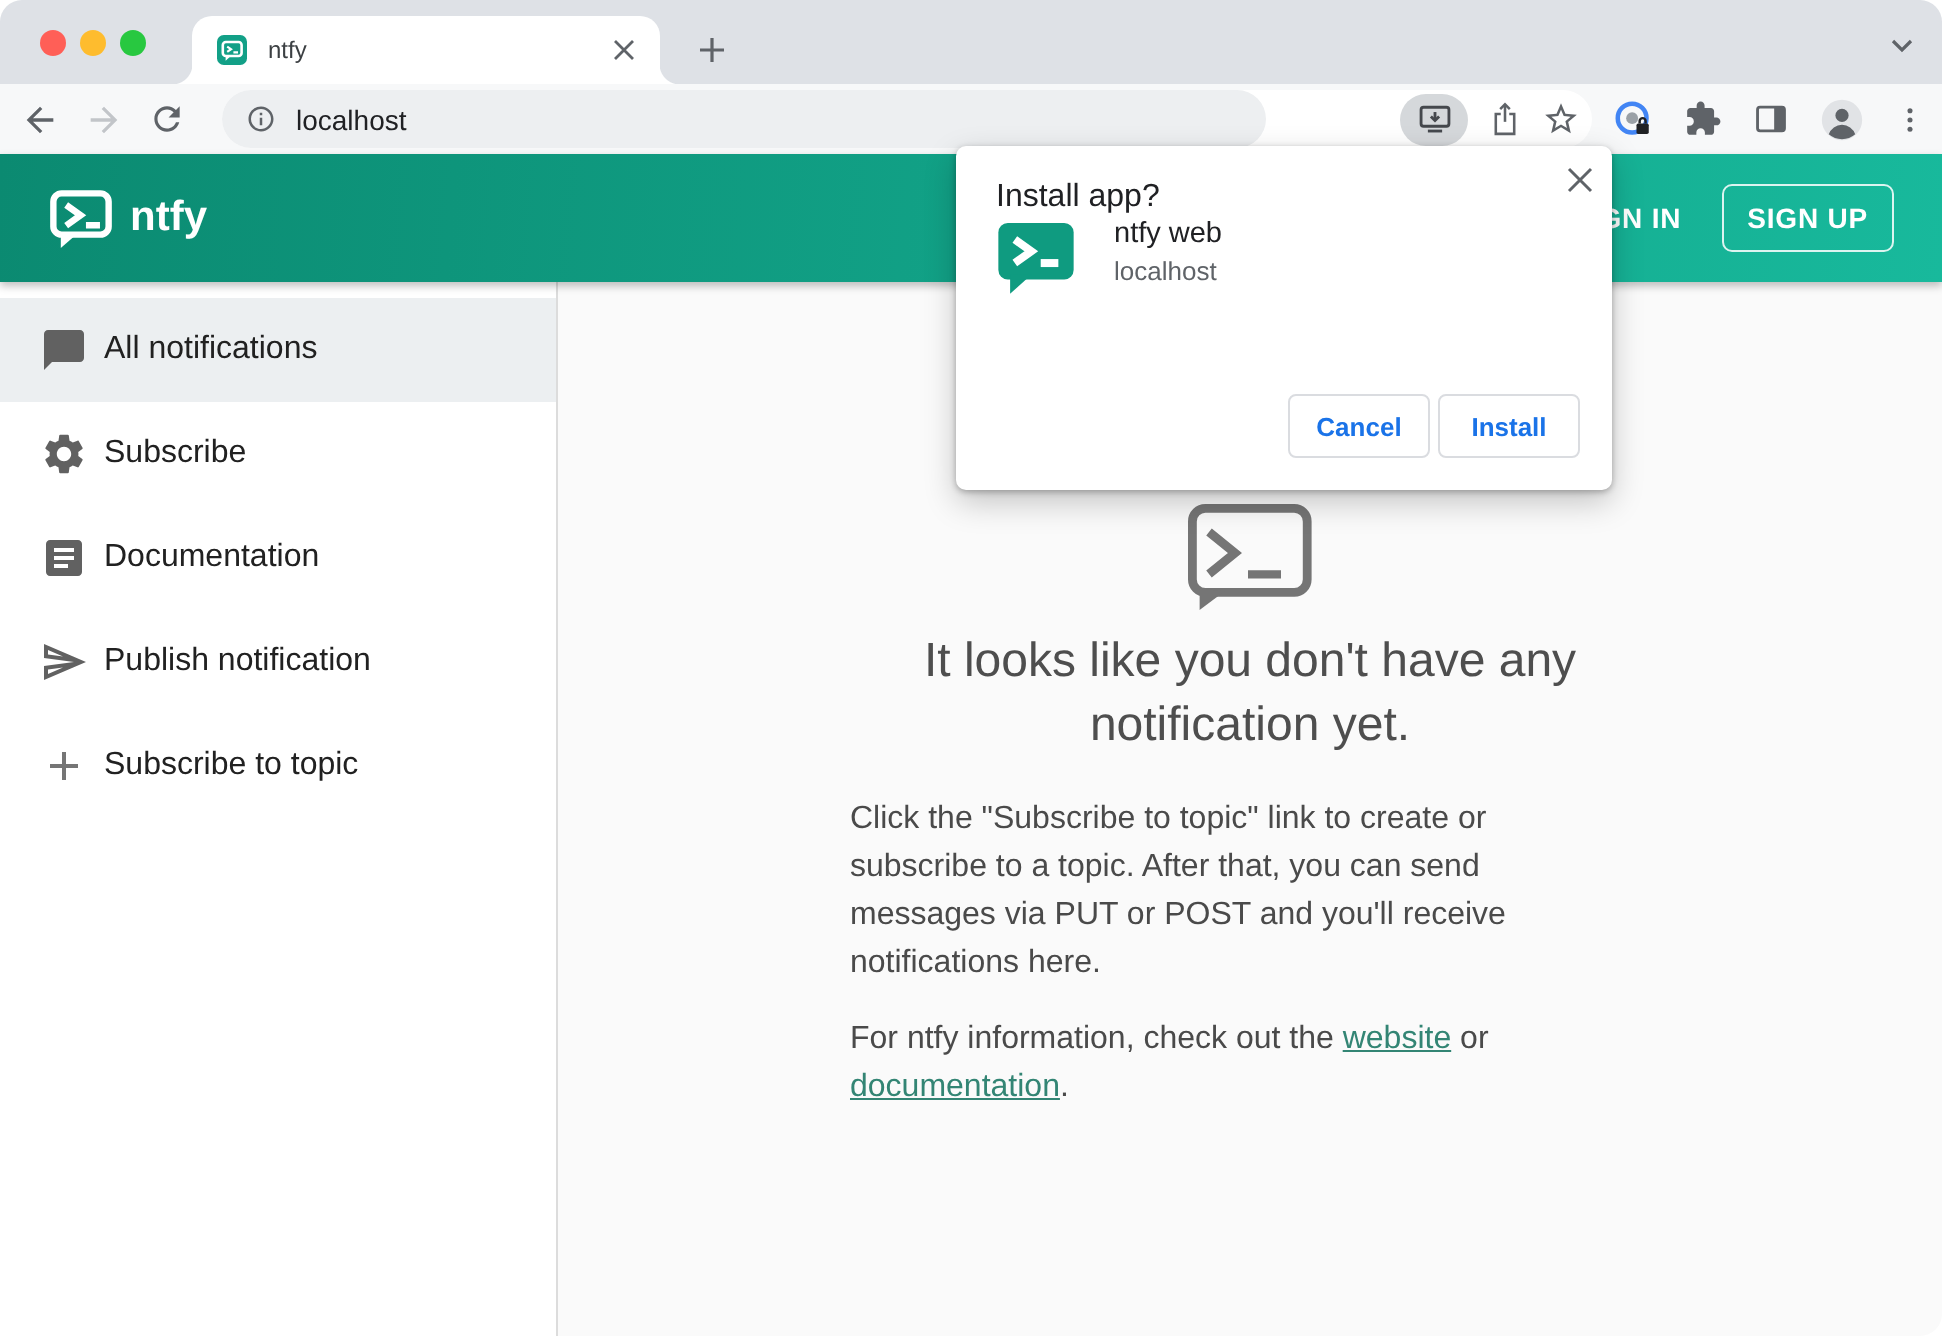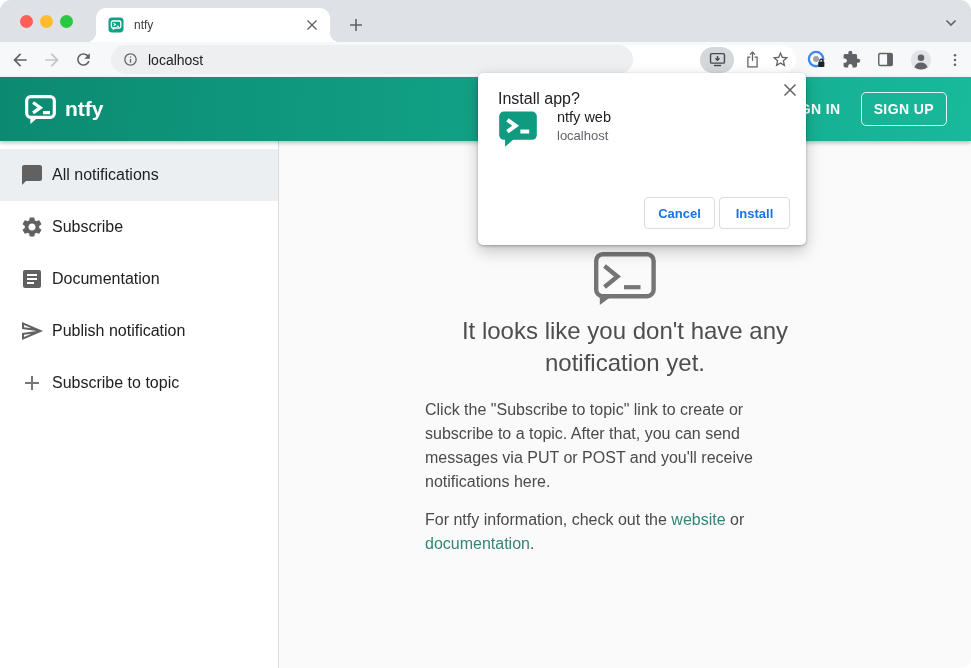--- a/index.html
+++ b/index.html
@@ -38,21 +38,21 @@
 .side-item{height:52px;display:flex;align-items:center;padding-left:20px}
 .side-item.selected{background:#eceff1}
 .side-item svg{margin-right:8px}
 .side-label{font-size:16px;color:#212121}
 .main{flex:1;background:#fafafa;display:flex;flex-direction:column;align-items:center}
 .empty-icon{margin-top:111px}
 .heading{margin-top:8px;text-align:center;font-size:24px;line-height:32px;color:#4e4e4e}
 .paras{width:400px;font-size:16px;line-height:24px;color:#4a4a4a}
 .p1{margin-top:19px;white-space:pre-line}
 .p2{margin-top:14px}
-.tlink{color:#338574;}
+.tlink{color:#338574;text-decoration:underline}
 
 .popup{position:absolute;left:478px;top:73px;width:328px;height:172px;background:#fff;border-radius:5px;box-shadow:0 1px 3px rgba(0,0,0,.28),0 6px 16px rgba(0,0,0,.22);z-index:5;padding:17px 20px}
 .popup-title{font-size:16px;color:#202124}
 .popup-close{position:absolute;right:4px;top:5px;width:24px;height:24px}
 .app-row{display:flex;}
 .app-name{font-size:14.5px;color:#202124;margin-top:1px}
 .app-origin{font-size:13px;color:#5f6368;margin-top:3px}
 .btn-row{position:absolute;right:16px;bottom:16px;display:flex;gap:4px}
 .dlg-btn{width:71px;height:32px;border:1px solid #dadce0;border-radius:4px;background:#fff;color:#1a73e8;font-size:13px;font-weight:bold;display:flex;align-items:center;justify-content:center;font-family:"Liberation Sans",sans-serif}
 </style>

